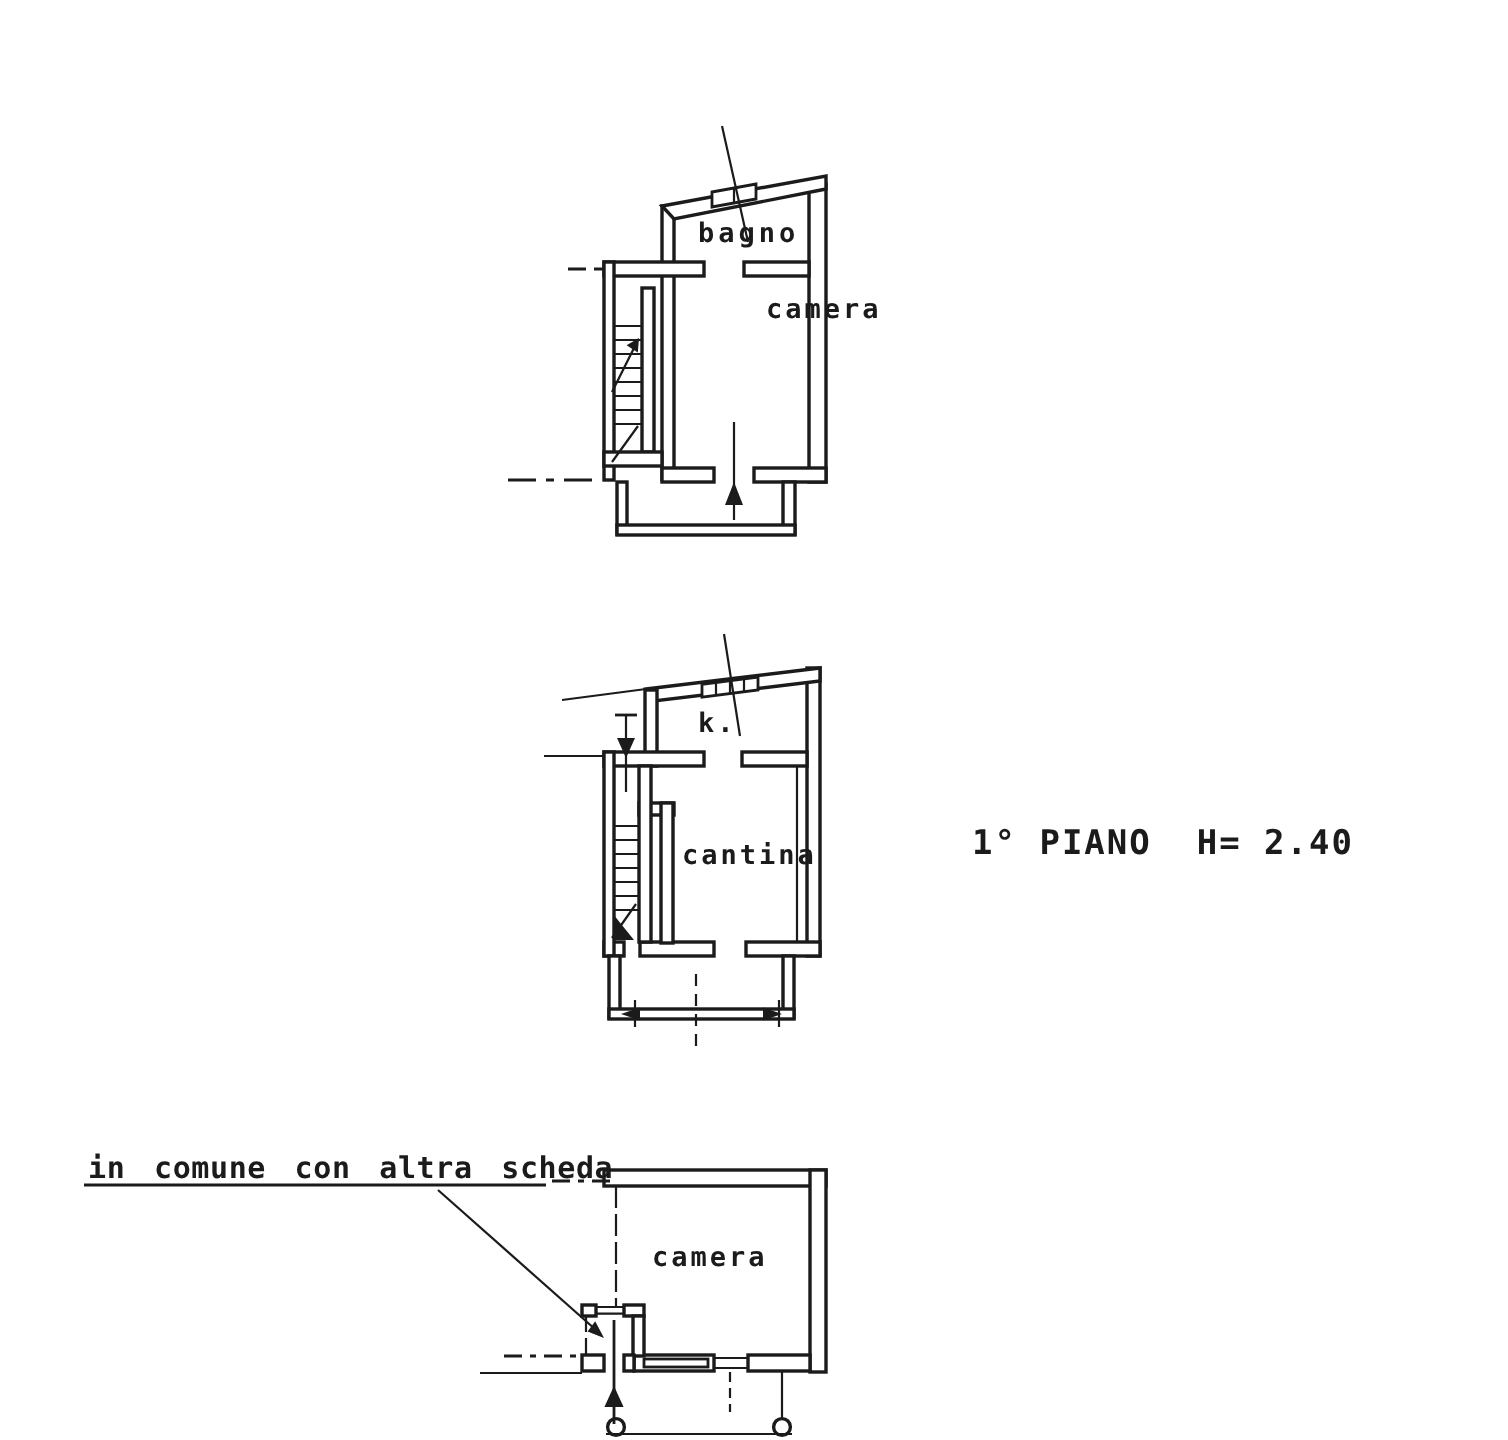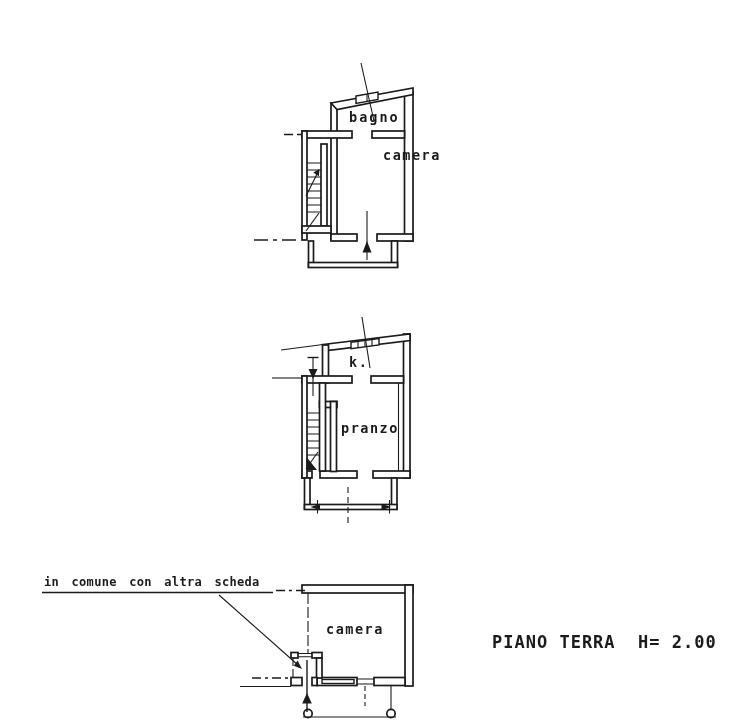--- a/index.html
+++ b/index.html
@@ -23,21 +23,21 @@
   .label{
     position:absolute;
     color:#1b1b1b;
     font-weight:bold;
     white-space:pre;
     line-height:1.1;
   }
   .floor-label{font-size:17px;letter-spacing:1px;}
   .room-label{font-size:13.5px;letter-spacing:2px;}
   .room-label.tight{letter-spacing:1.5px;}
-  .note-label{font-size:12px;letter-spacing:0.3px;word-spacing:5px;}
+  .note-label{font-size:15px;letter-spacing:0.3px;word-spacing:5px;}
 </style>
 </head>
 <body>
 
 <div class="sheet">
 
   <svg class="plan-svg" width="754" height="720" viewBox="0 0 754 720">
 
     <g>
       <g>
@@ -168,23 +168,23 @@
       </g>
     </g>
   </svg>
 
   <div class="label room-label" style="left:349px;top:110px;">bagno</div>
 
   <div class="label room-label tight" style="left:339px;top:148px;padding-left:44px;">camera</div>
 
   <div class="label room-label tight" style="left:349px;top:355px;">k.</div>
 
-  <div class="label room-label tight" style="left:341px;top:421px;">pranzo</div>
+  <div class="label room-label tight" style="left:341px;top:421px;">cantina</div>
 
   <div class="label room-label tight" style="left:326px;top:622px;">camera</div>
 
 
+  <div class="label floor-label" style="left:486px;top:413px;">1° PIANO  H= 2.40</div>
 
-  <div class="label floor-label" style="left:492px;top:633px;">PIANO TERRA  H= 2.00</div>
 
   <div class="label note-label" style="left:44px;top:576px;">in comune con altra scheda</div>
 
 </div>
 
 </body></html>

